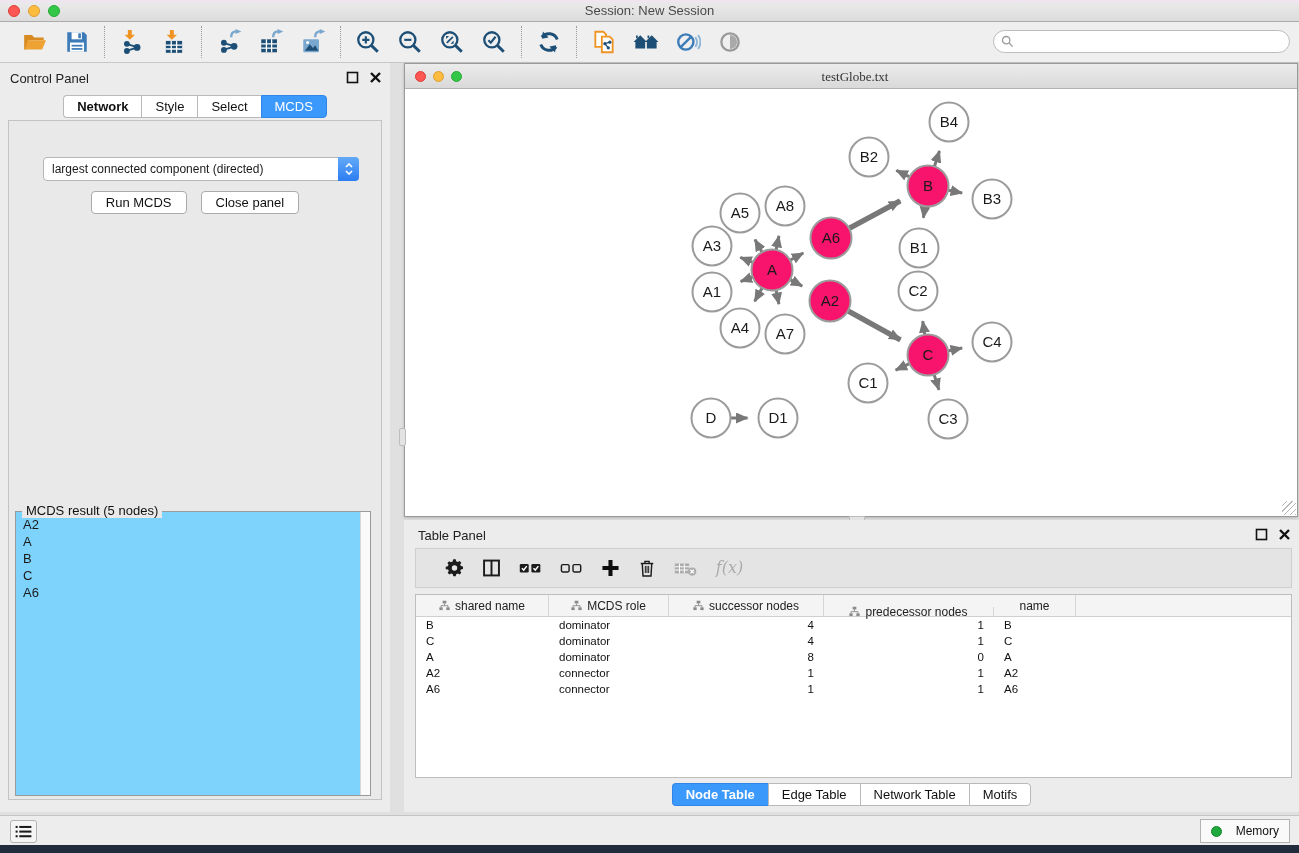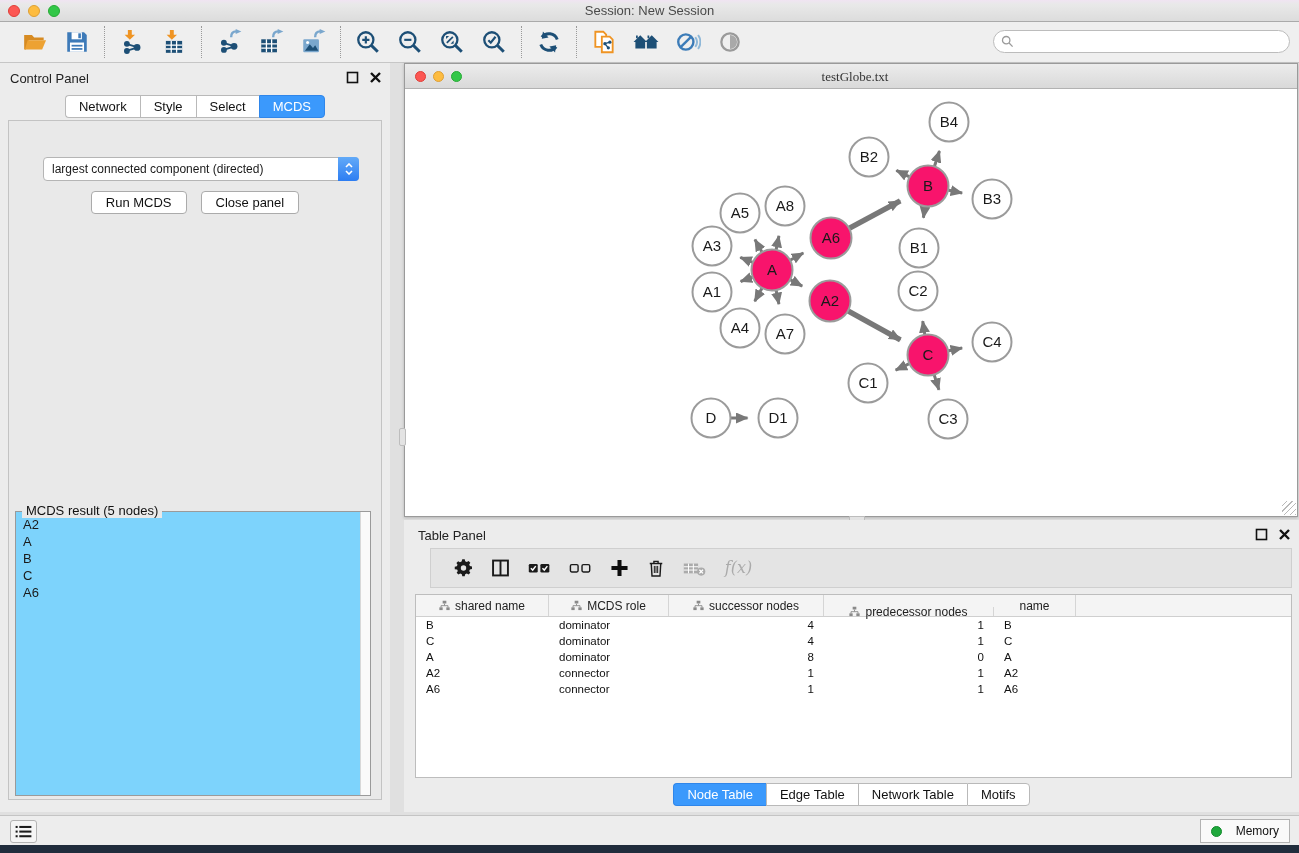--- a/index.html
+++ b/index.html
@@ -29,21 +29,21 @@
   .search-wrap input { border:none; outline:none; background:transparent; flex:1; height:18px; font-size:12px; padding-left:4px; }
 
   
   .control-panel { left:0; top:63px; width:390px; height:749px; background:#ececec; }
   .panel-header { position:relative; height:30px; }
   .panel-header .ph-title { position:absolute; left:10px; top:8px; font-size:13px; color:#222; }
   .ph-btns { position:absolute; right:8px; top:8px; display:flex; gap:10px; }
   .ph-btn { width:13px; height:13px; background:transparent; border:none; padding:0; }
   .cp-tabs { position:absolute; left:0; right:0; top:32px; display:flex; justify-content:center; }
   .tab-seg { border:1px solid #b9b9b9; border-right:none; background:#fff; padding:3px 13px; font-size:13px; color:#111; }
-  .tab-seg:first-child { border-radius:4px 0 0 4px; }
+  .tab-seg:first-child { border-radius:4px 0 0 4px;font-weight:bold; }
   .tab-seg:last-child { border-right:1px solid #b9b9b9; border-radius:0 4px 4px 0; }
   .tab-seg.active { background:#3b99fc; border-color:#2f86ea; color:#fff; }
   .cp-body { position:absolute; left:8px; right:8px; top:57px; bottom:12px; background:#e9e9e9; border:1px solid #c3c3c3; }
   .opt-label { position:absolute; left:0; right:0; top:16px; text-align:center; font-size:13px; color:#111; }
   .combo { position:absolute; left:34px; top:36px; width:316px; height:24px; background:#fff; border:1px solid #b5b5b5; border-radius:4px; display:flex; align-items:center; }
   .combo .combo-text { flex:1; padding-left:8px; font-size:12px; white-space:nowrap; overflow:hidden; }
   .combo .stepper { width:21px; height:24px; margin-right:-1px; border-radius:0 4px 4px 0; background:linear-gradient(180deg,#62aaf8 0%,#2d7df2 100%); display:flex; flex-direction:column; align-items:center; justify-content:center; gap:2px; }
   .chev { width:8px; height:5px; }
   .cp-buttons { position:absolute; left:0; right:0; top:70px; display:flex; justify-content:center; gap:14px; }
   .btn { background:#fff; border:1px solid #ababab; border-radius:4px; padding:3px 14px; font-size:13px; color:#111; }
@@ -59,21 +59,21 @@
   .net-titlebar .title { position:absolute; left:8px; right:0; top:5px; text-align:center; font-size:13px; color:#333;font-family:Liberation Serif, serif; }
   .net-lights { position:absolute; left:10px; top:7px; display:flex; gap:7px; }
   .net-canvas { position:absolute; left:0; top:25px; width:892px; height:427px; background:#fff; }
   .resize-grip { position:absolute; right:1px; bottom:1px; width:14px; height:14px;
     background:repeating-linear-gradient(135deg,transparent 0 3px,#b9b9b9 3px 4px); }
   .v-nub { position:absolute; left:-6px; top:364px; width:7px; height:18px; background:#e3e3e3; border:1px solid #bdbdbd; border-radius:2px; }
   .h-nub { position:absolute; left:444px; bottom:-6px; width:16px; height:6px; background:#e3e3e3; border:1px solid #bdbdbd; }
 
   
   .table-panel { left:404px; top:520px; width:895px; height:292px; background:#ececec; }
-  .tp-toolbar { position:absolute; left:26px; right:7px; top:28px; height:40px; background:#e4e4e4; border:1px solid #cfcfcf; display:flex; align-items:center; gap:16px; padding-left:22px; }
+  .tp-toolbar { position:absolute; left:11px; right:7px; top:28px; height:40px; background:#e4e4e4; border:1px solid #cfcfcf; display:flex; align-items:center; gap:16px; padding-left:28px; }
   .tp-btn { border:none; background:transparent; padding:0; display:flex; align-items:center; }
   .tp-btn svg { height:22px; }
   .grid { position:absolute; left:11px; right:7px; top:74px; bottom:34px; background:#fff; border:1px solid #bdbdbd; overflow:hidden; }
   .grid-header { display:flex; height:22px; background:#f4f4f4; border-bottom:1px solid #cfcfcf; }
   .gh-cell { display:flex; align-items:center; justify-content:center; gap:5px; font-size:12px; color:#222; border-right:1px solid #d5d5d5; }
   .gh-cell svg { width:11px; height:11px; }
   .grid-row { display:flex; height:16px; align-items:center; }
   .gr-cell { font-size:11.5px; color:#111; padding:0 10px; white-space:nowrap; overflow:hidden; }
   .bottom-tabs { position:absolute; left:0; right:0; bottom:6px; display:flex; justify-content:center; }
 

